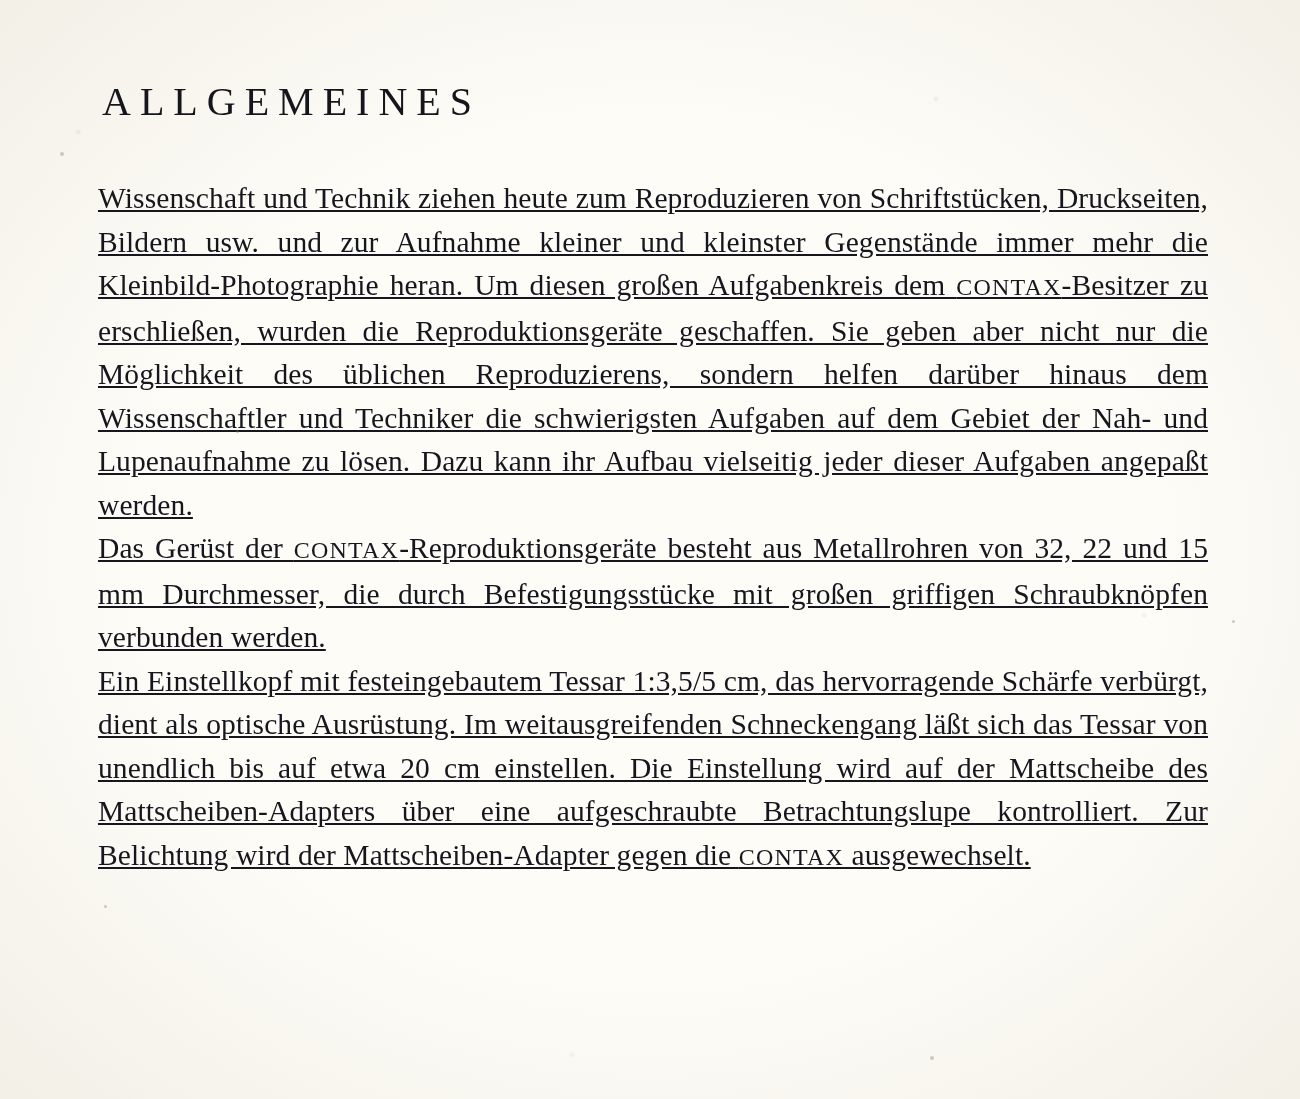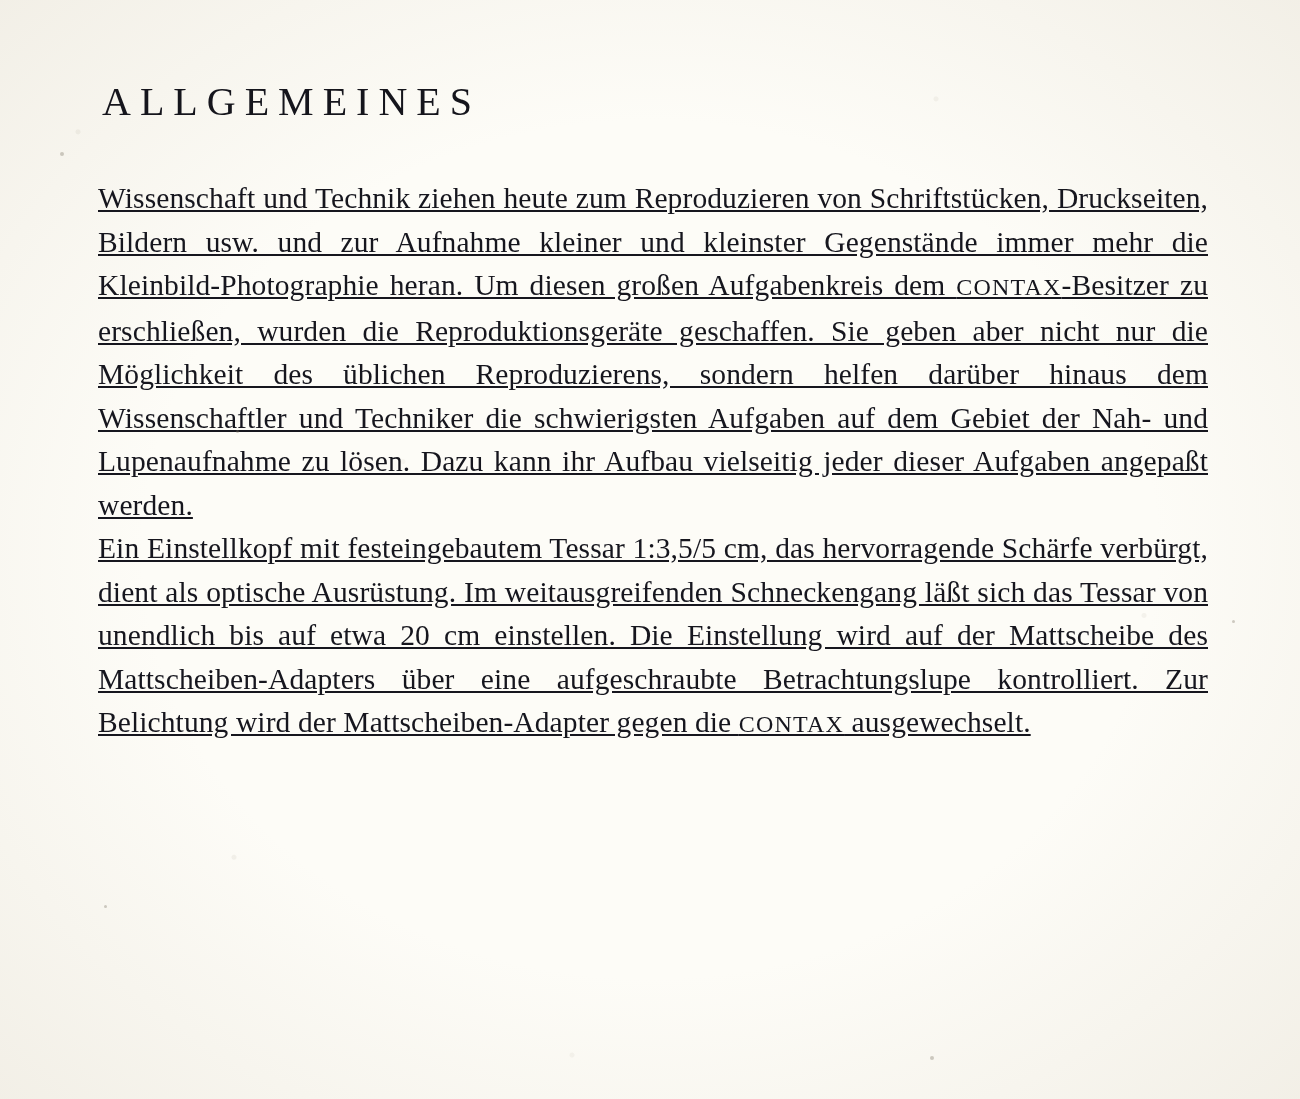--- a/index.html
+++ b/index.html
@@ -74,20 +74,21 @@
 </style>
 </head>
 <body>
 
 <div class="paper-grain"></div>
 
 <div class="page">
   <h1 class="heading">ALLGEMEINES</h1>
   <div class="body-text">
     <p class="para" id="para-1">Wissenschaft und Technik ziehen heute zum Reproduzieren von Schriftstücken, Druckseiten, Bildern usw. und zur Aufnahme kleiner und kleinster Gegenstände immer mehr die Kleinbild-Photographie heran. Um diesen großen Aufgabenkreis dem <span class="smallcaps">CONTAX</span>-Besitzer zu erschließen, wurden die Reproduktionsgeräte geschaffen. Sie geben aber nicht nur die Möglichkeit des üblichen Reproduzierens, sondern helfen darüber hinaus dem Wissenschaftler und Techniker die schwierigsten Aufgaben auf dem Gebiet der Nah- und Lupenaufnahme zu lösen. Dazu kann ihr Aufbau vielseitig jeder dieser Aufgaben angepaßt werden.</p>
+    <p class="para" id="para-2">Das Gerüst der <span class="smallcaps">CONTAX</span>-Reproduktionsgeräte besteht aus Metallrohren von 32, 22 und 15 mm Durchmesser, die durch Befestigungsstücke mit großen griffigen Schraubknöpfen verbunden werden.</p>
     <p class="para" id="para-3">Ein Einstellkopf mit festeingebautem Tessar 1:3,5/5 cm, das hervorragende Schärfe verbürgt, dient als optische Ausrüstung. Im weitausgreifenden Schneckengang läßt sich das Tessar von unendlich bis auf etwa 20 cm einstellen. Die Einstellung wird auf der Mattscheibe des Mattscheiben-Adapters über eine aufgeschraubte Betrachtungslupe kontrolliert. Zur Belichtung wird der Mattscheiben-Adapter gegen die <span class="smallcaps">CONTAX</span> ausgewechselt.</p>
   </div>
 </div>
 
 <div class="speck" style="left:60px;top:152px;width:4px;height:4px;"></div>
 <div class="speck" style="left:236px;top:430px;width:3px;height:3px;"></div>
 <div class="speck" style="left:930px;top:1056px;width:4px;height:4px;"></div>
 <div class="speck" style="left:1232px;top:620px;width:3px;height:3px;"></div>
 <div class="speck" style="left:104px;top:905px;width:3px;height:3px;"></div>
 

